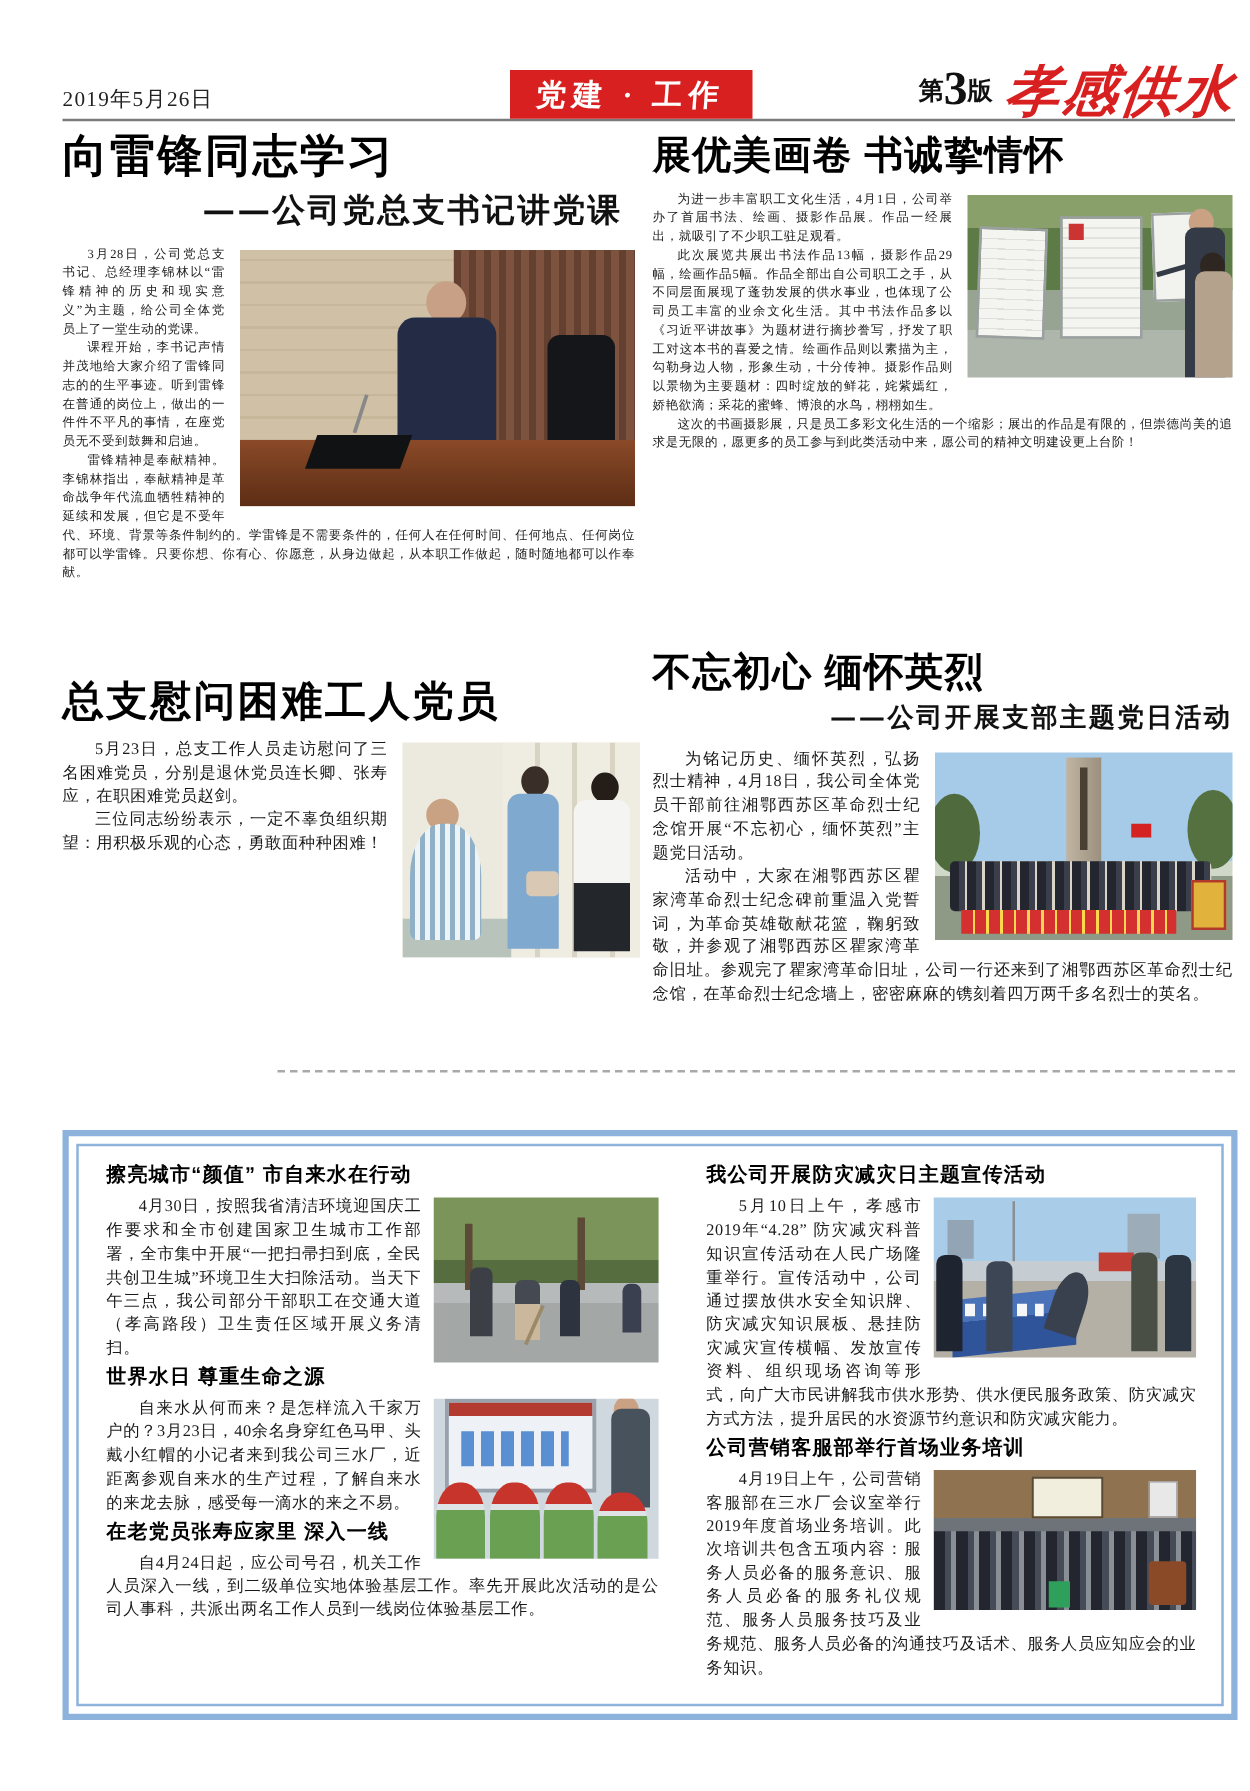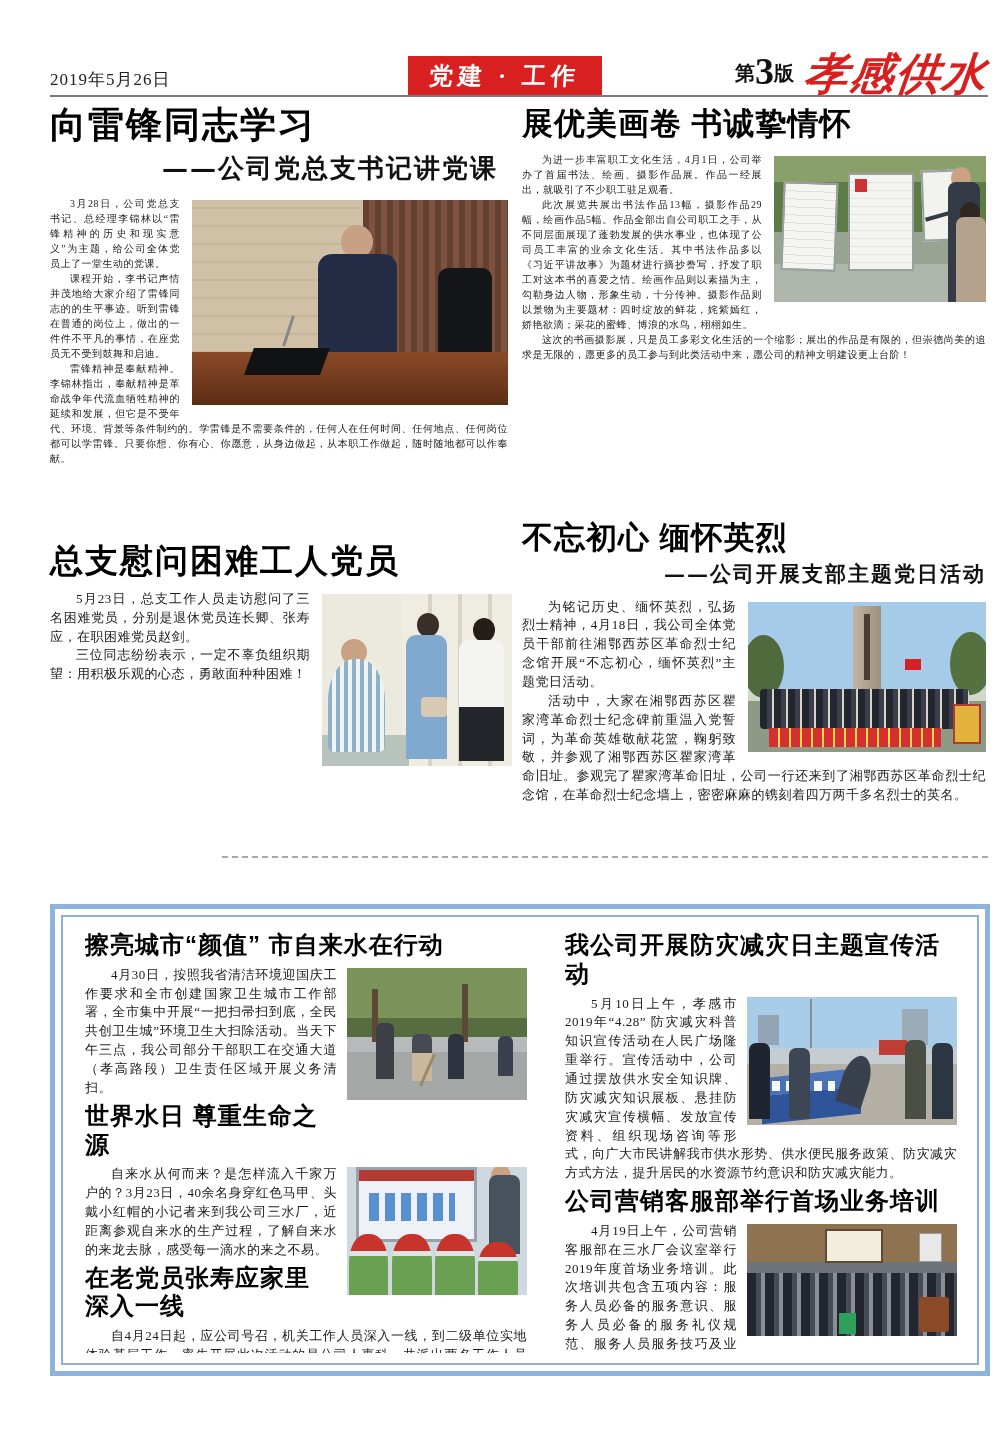--- a/index.html
+++ b/index.html
@@ -124,21 +124,21 @@
   .jx-banner span{color:#fff;font-size:27px;font-weight:bold;letter-spacing:10px;margin-left:58px;
              font-family:"Liberation Sans",sans-serif;}
   .briefs-outer{position:absolute;left:50px;top:904px;width:940px;height:472px;background:#fff;
                 border:5px solid #8db3dc;box-sizing:border-box;padding:6px;z-index:2;}
   .briefs-inner{width:100%;height:100%;border:2px solid #8db3dc;box-sizing:border-box;
                 padding:14px 20px 10px 22px;display:flex;gap:38px;overflow:hidden;}
   .bcol{overflow:hidden;}
   .bcol-l{width:442px;flex:none;}
   .bcol-r{flex:1;}
   .brief h3{margin:0 0 6px 0;font-family:"Liberation Sans",sans-serif;font-weight:bold;
-            font-size:24px;letter-spacing:1px;color:#000;line-height:1.2;}
+            font-size:16px;letter-spacing:1px;color:#000;line-height:1.2;}
   .brief + .brief{margin-top:4px;}
   .brief .body{margin-top:4px;}
   .brief .photo{margin:2px 0 6px 10px;}
 </style>
 </head>
 <body>
 
 <div class="page">
 
   <div class="hdr-date">2019年5月26日</div>

